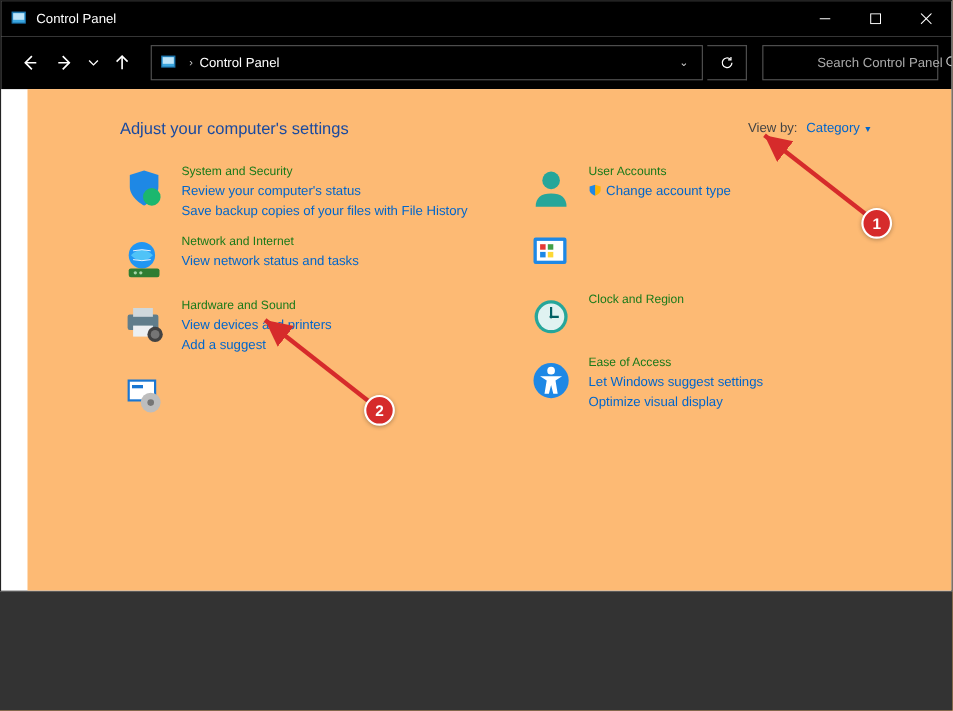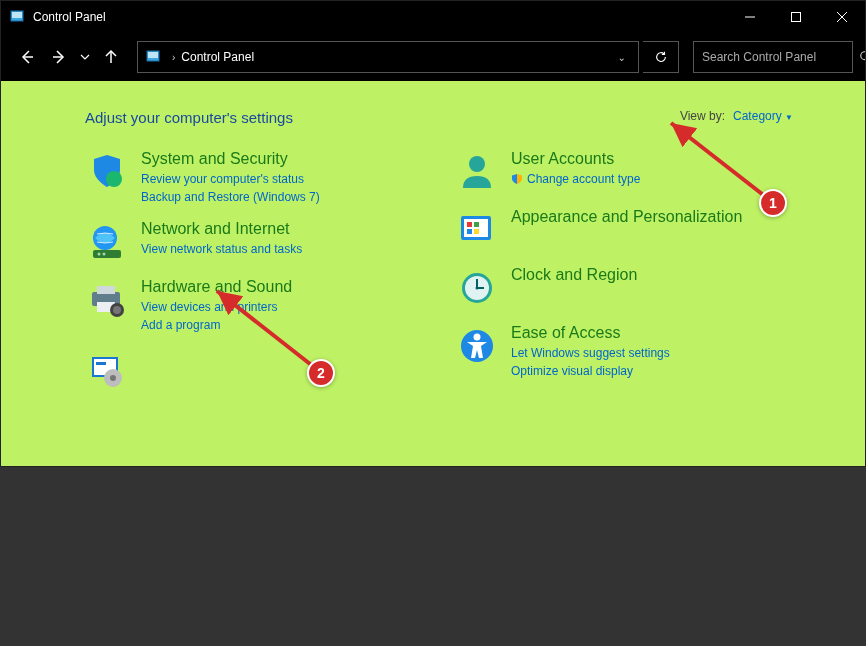--- a/index.html
+++ b/index.html
@@ -7,21 +7,21 @@
     margin: 0;
     font-family: "Segoe UI", Tahoma, sans-serif;
     background: #333;
     display: flex;
     justify-content: center;
     align-items: flex-start;
     padding: 0;
   }
   .window {
     width: 866px;
-    height: 467px;
+    height: 538px;
     background: #fff;
     border: 1px solid #222;
     display: flex;
     flex-direction: column;
     overflow: hidden;
   }
   .titlebar {
     height: 32px;
     background: #000;
     color: #fff;
@@ -92,29 +92,31 @@
     margin-left: 10px;
     padding: 0 6px;
   }
   .searchbox input {
     flex: 1;
     background: transparent;
     border: none;
     outline: none;
     color: #fff;
     font-size: 12px;
+    text-align: right;
   }
   .searchbox input::placeholder { color: #aaa; }
   .searchbox .search-icon { color: #ccc; }
   .content {
     flex: 1;
     padding: 28px 38px 20px 84px;
-    background: #bef264;
+    background: #fdba74;
     position: relative;
     overflow: hidden;
+    margin-left: 24px;
   }
   .settings-header {
     color: #1a4aa0;
     font-size: 15px;
     margin-bottom: 24px;
   }
   .viewby {
     position: absolute;
     top: 28px;
     right: 72px;
@@ -141,21 +143,21 @@
   }
   .category .cat-icon {
     width: 44px; height: 44px;
     flex: 0 0 44px;
     margin-right: 12px;
     display: flex; align-items: center; justify-content: center;
   }
   .category .cat-body { padding-top: 0px; }
   .category .cat-title {
     color: #1a7a1a;
-    font-size: 16px;
+    font-size: 11px;
     margin-bottom: 2px;
     cursor: pointer;
   }
   .category .cat-link {
     color: #0066cc;
     font-size: 12px;
     line-height: 1.5;
     cursor: pointer;
     display: flex;
     align-items: center;
@@ -289,21 +291,21 @@
         <div class="category">
           <div class="cat-icon">
             <svg width="40" height="40" viewBox="0 0 40 40">
                 <path d="M20 3 L33 7 L33 18 C33 28 20 35 20 35 C20 35 7 28 7 18 L7 7 Z" fill="#1e88e5"></path>
                 <circle cx="27" cy="27" r="8" fill="#1bb76e"></circle>
               </svg>
           </div>
           <div class="cat-body">
             <div class="cat-title">System and Security</div>
             <div class="cat-link">Review your computer's status</div>
-            <div class="cat-link">Backup and Restore (Windows 7)</div>
+            <div class="cat-link">Save backup copies of your files with File History</div>
           </div>
         </div>
 
         <div class="category">
           <div class="cat-icon">
             <svg width="40" height="40" viewBox="0 0 40 40">
                 <circle cx="18" cy="16" r="12" fill="#2196f3"></circle>
                 <path d="M8 16 Q18 6 28 16 Q18 26 8 16" fill="#4fc3f7"></path>
                 <path d="M10 12 Q18 10 26 12" stroke="#fff" stroke-width="0.8" fill="none"></path>
                 <path d="M10 20 Q18 22 26 20" stroke="#fff" stroke-width="0.8" fill="none"></path>
@@ -324,21 +326,21 @@
                 <rect x="5" y="12" width="28" height="14" rx="2" fill="#607d8b"></rect>
                 <rect x="10" y="6" width="18" height="8" fill="#cfd8dc"></rect>
                 <rect x="10" y="22" width="18" height="10" fill="#eceff1"></rect>
                 <circle cx="30" cy="30" r="7" fill="#424242"></circle>
                 <circle cx="30" cy="30" r="4" fill="#757575"></circle>
               </svg>
           </div>
           <div class="cat-body">
             <div class="cat-title">Hardware and Sound</div>
             <div class="cat-link">View devices and printers</div>
-            <div class="cat-link">Add a program</div>
+            <div class="cat-link">Add a suggest</div>
           </div>
         </div>
 
         <div class="category">
           <div class="cat-icon">
             <svg width="40" height="40" viewBox="0 0 40 40">
                 <rect x="5" y="7" width="26" height="20" fill="#1976d2"></rect>
                 <rect x="7" y="9" width="22" height="16" fill="#fff"></rect>
                 <rect x="9" y="12" width="10" height="3" fill="#1976d2"></rect>
                 <circle cx="26" cy="28" r="9" fill="#bdbdbd"></circle>
@@ -376,23 +378,20 @@
           <div class="cat-icon">
             <svg width="40" height="40" viewBox="0 0 40 40">
                 <rect x="4" y="6" width="30" height="24" rx="2" fill="#1e88e5"></rect>
                 <rect x="7" y="9" width="24" height="18" fill="#fff"></rect>
                 <rect x="10" y="12" width="5" height="5" fill="#e53935"></rect>
                 <rect x="17" y="12" width="5" height="5" fill="#43a047"></rect>
                 <rect x="10" y="19" width="5" height="5" fill="#1e88e5"></rect>
                 <rect x="17" y="19" width="5" height="5" fill="#fdd835"></rect>
               </svg>
           </div>
-          <div class="cat-body">
-            <div class="cat-title">Appearance and Personalization</div>
-          </div>
         </div>
 
         <div class="category">
           <div class="cat-icon">
             <svg width="40" height="40" viewBox="0 0 40 40">
                 <circle cx="20" cy="20" r="15" fill="#26a69a"></circle>
                 <circle cx="20" cy="20" r="12" fill="#e0f2f1"></circle>
                 <line x1="20" y1="20" x2="20" y2="11" stroke="#006064" stroke-width="2"></line>
                 <line x1="20" y1="20" x2="27" y2="20" stroke="#006064" stroke-width="2"></line>
                 <circle cx="20" cy="20" r="1.5" fill="#006064"></circle>

